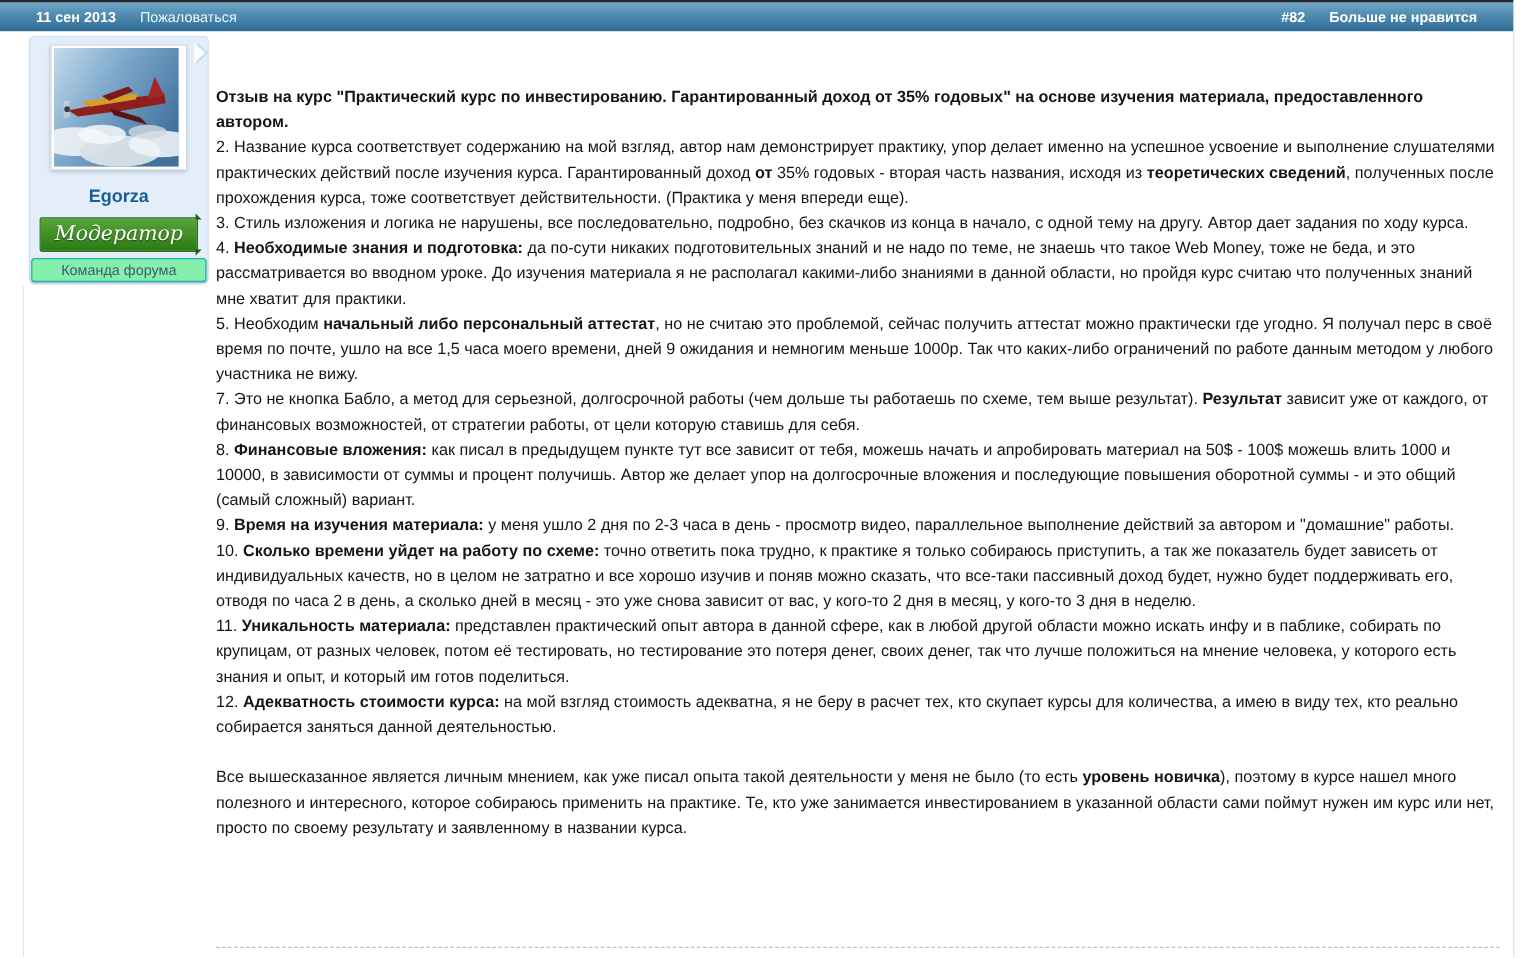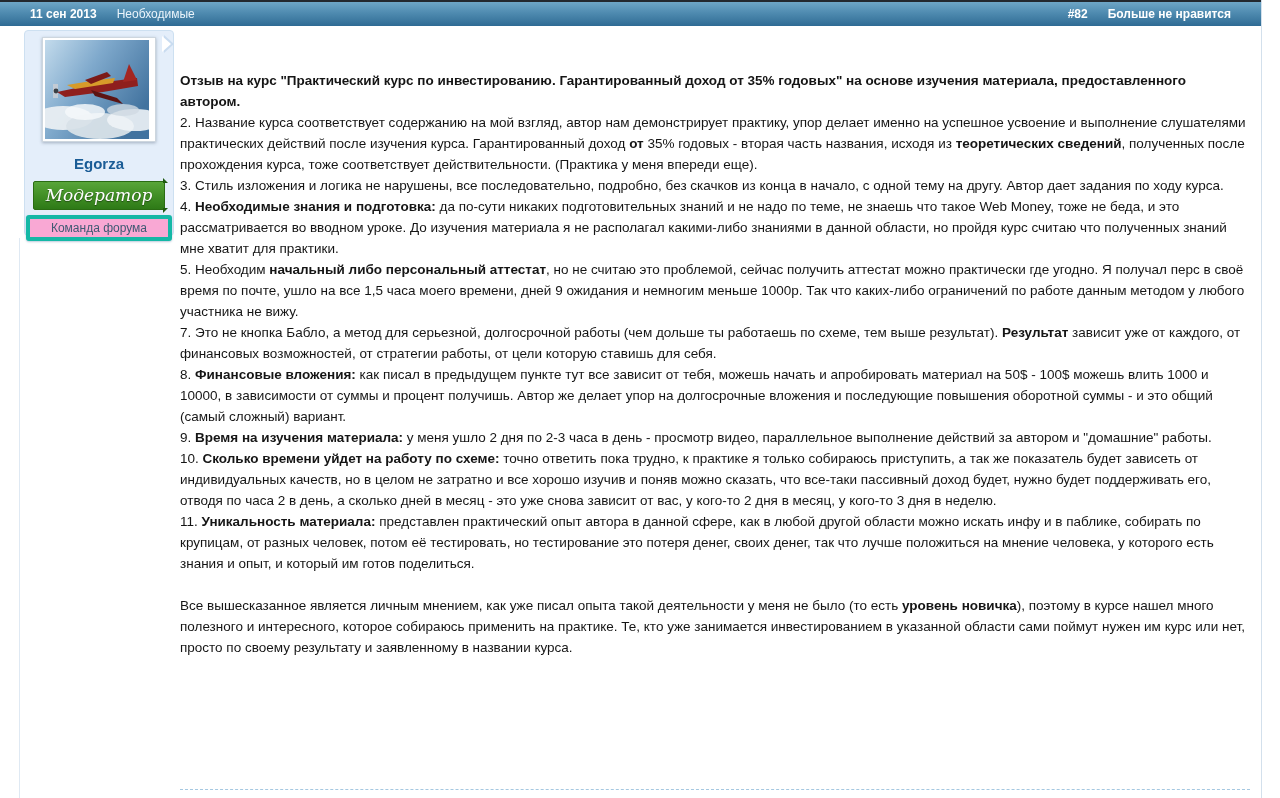--- a/index.html
+++ b/index.html
@@ -37,21 +37,21 @@
     background:linear-gradient(#58a539 0%,#3f8d24 55%,#2e7a17 100%);
     border:1px solid #2a6c13;border-radius:2px;color:#fff;
     font-family:"DejaVu Serif",serif;font-style:italic;font-size:17px;
     text-shadow:0 1px 1px rgba(0,0,0,.45);}
   .ribbon .fold-t{position:absolute;right:-4px;top:-4px;width:0;height:0;
     border-bottom:5px solid #1e5a10;border-right:5px solid transparent;}
   .ribbon .fold-b{position:absolute;right:-4px;bottom:-4px;width:0;height:0;
     border-top:5px solid #1e5a10;border-right:5px solid transparent;}
 
   .role-tooltip{position:relative;margin-top:5px;width:146px;box-sizing:border-box;
-    background:#f9a8d4;border:4px solid #14b8a6;border-radius:3px;
+    background:#86efac;border:1px solid #14b8a6;border-radius:3px;
     box-shadow:0 1px 2px rgba(110,140,175,.45);
     font-size:12px;color:#3f5a73;text-align:center;padding:2px 0;}
 
   .left-rail{position:absolute;left:19px;top:238px;width:1px;height:560px;background:#dfe9f3;}
 
   
   .post-body{position:absolute;left:180px;top:49px;width:1070px;
     font-size:13.5px;line-height:21px;color:#151515;}
   .pline{margin:0;}
   .pline .b{font-weight:bold;}
@@ -62,21 +62,21 @@
     border-top:1px dashed #a5c8e1;}
 </style>
 </head>
 <body>
 
 <div class="page">
 
   <div class="top-bar">
     <div class="top-left">
       <span class="bar-date">11 сен 2013</span>
-      <span class="bar-link">Необходимые</span>
+      <span class="bar-link">Пожаловаться</span>
     </div>
     <div class="top-right">
       <span class="bar-num">#82</span>
       <span class="bar-unlike">Больше не нравится</span>
     </div>
   </div>
 
   <div class="user-block">
     <div class="avatar-frame">
       <svg viewBox="0 0 104 99">
@@ -120,20 +120,21 @@
       <div class="pline"><span class="b">Отзыв на курс "Практический курс по инвестированию. Гарантированный доход от 35% годовых" на основе изучения материала, предоставленного автором.</span></div>
       <div class="pline"><span>2. Название курса соответствует содержанию на мой взгляд, автор нам демонстрирует практику, упор делает именно на успешное усвоение и выполнение слушателями практических действий после изучения курса. Гарантированный доход </span><span class="b">от</span><span> 35% годовых - вторая часть названия, исходя из </span><span class="b">теоретических сведений</span><span>, полученных после прохождения курса, тоже соответствует действительности. (Практика у меня впереди еще).</span></div>
       <div class="pline"><span>3. Стиль изложения и логика не нарушены, все последовательно, подробно, без скачков из конца в начало, с одной тему на другу. Автор дает задания по ходу курса.</span></div>
       <div class="pline"><span>4. </span><span class="b">Необходимые знания и подготовка:</span><span> да по-сути никаких подготовительных знаний и не надо по теме, не знаешь что такое Web Money, тоже не беда, и это рассматривается во вводном уроке. До изучения материала я не располагал какими-либо знаниями в данной области, но пройдя курс считаю что полученных знаний мне хватит для практики.</span></div>
       <div class="pline"><span>5. Необходим </span><span class="b">начальный либо персональный аттестат</span><span>, но не считаю это проблемой, сейчас получить аттестат можно практически где угодно. Я получал перс в своё время по почте, ушло на все 1,5 часа моего времени, дней 9 ожидания и немногим меньше 1000р. Так что каких-либо ограничений по работе данным методом у любого участника не вижу.</span></div>
       <div class="pline"><span>7. Это не кнопка Бабло, а метод для серьезной, долгосрочной работы (чем дольше ты работаешь по схеме, тем выше результат). </span><span class="b">Результат</span><span> зависит уже от каждого, от финансовых возможностей, от стратегии работы, от цели которую ставишь для себя.</span></div>
       <div class="pline"><span>8. </span><span class="b">Финансовые вложения:</span><span> как писал в предыдущем пункте тут все зависит от тебя, можешь начать и апробировать материал на 50$ - 100$ можешь влить 1000 и 10000, в зависимости от суммы и процент получишь. Автор же делает упор на долгосрочные вложения и последующие повышения оборотной суммы - и это общий (самый сложный) вариант.</span></div>
       <div class="pline"><span>9. </span><span class="b">Время на изучения материала:</span><span> у меня ушло 2 дня по 2-3 часа в день - просмотр видео, параллельное выполнение действий за автором и "домашние" работы.</span></div>
       <div class="pline"><span>10. </span><span class="b">Сколько времени уйдет на работу по схеме:</span><span> точно ответить пока трудно, к практике я только собираюсь приступить, а так же показатель будет зависеть от индивидуальных качеств, но в целом не затратно и все хорошо изучив и поняв можно сказать, что все-таки пассивный доход будет, нужно будет поддерживать его, отводя по часа 2 в день, а сколько дней в месяц - это уже снова зависит от вас, у кого-то 2 дня в месяц, у кого-то 3 дня в неделю.</span></div>
       <div class="pline"><span>11. </span><span class="b">Уникальность материала:</span><span> представлен практический опыт автора в данной сфере, как в любой другой области можно искать инфу и в паблике, собирать по крупицам, от разных человек, потом её тестировать, но тестирование это потеря денег, своих денег, так что лучше положиться на мнение человека, у которого есть знания и опыт, и который им готов поделиться.</span></div>
+      <div class="pline"><span>12. </span><span class="b">Адекватность стоимости курса:</span><span> на мой взгляд стоимость адекватна, я не беру в расчет тех, кто скупает курсы для количества, а имею в виду тех, кто реально собирается заняться данной деятельностью.</span></div>
       <div class="pline blank"></div>
       <div class="pline"><span>Все вышесказанное является личным мнением, как уже писал опыта такой деятельности у меня не было (то есть </span><span class="b">уровень новичка</span><span>), поэтому в курсе нашел много полезного и интересного, которое собираюсь применить на практике. Те, кто уже занимается инвестированием в указанной области сами поймут нужен им курс или нет, просто по своему результату и заявленному в названии курса.</span></div>
       <div class="pline blank"></div>
     </div>
 
   <div class="sig-divider"></div>
 
 </div>
 
 </body></html>

